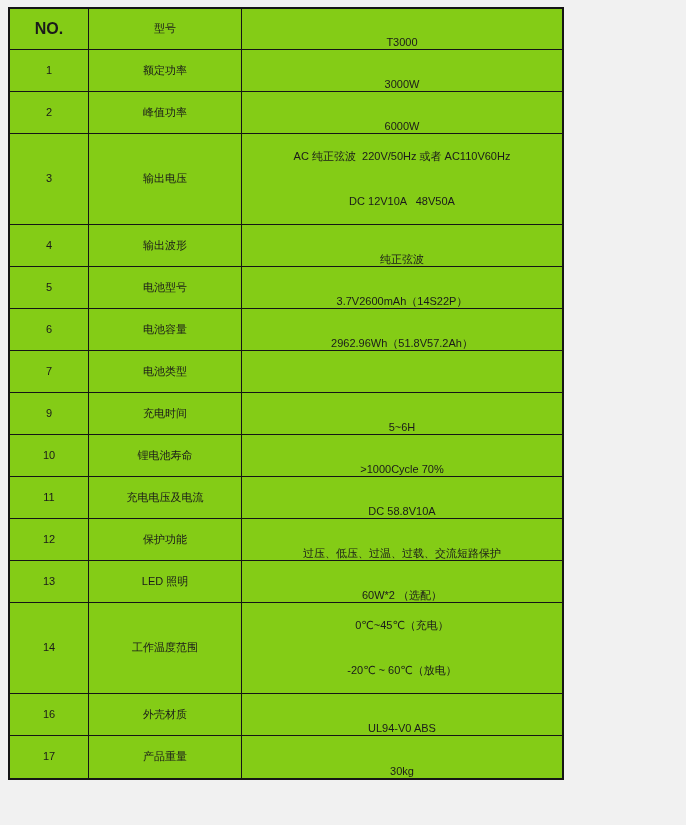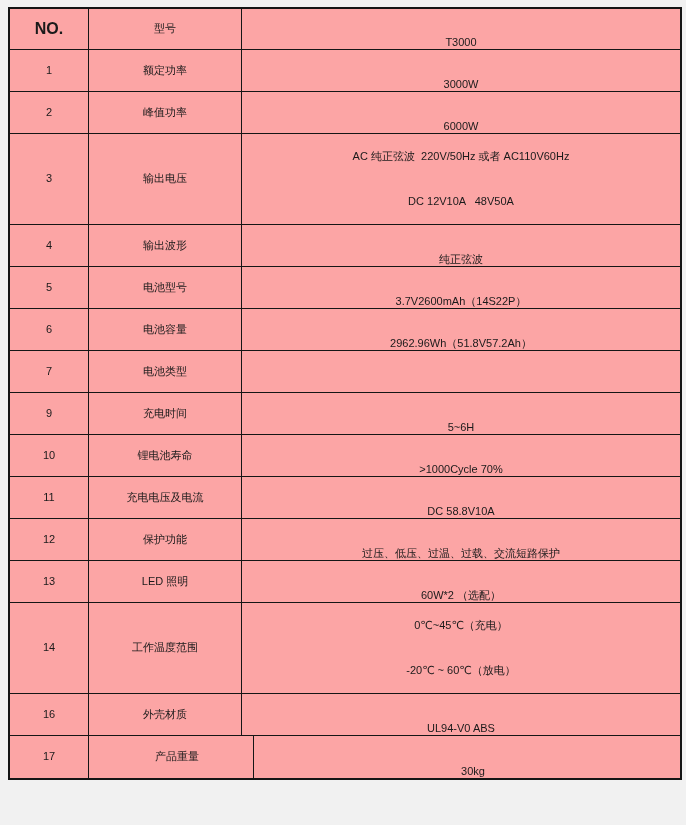--- a/index.html
+++ b/index.html
@@ -17,34 +17,33 @@
   .page {
     position: relative;
     width: 686px;
     height: 825px;
     background: #f1f1f1;
   }
   .spec-table {
     position: absolute;
     left: 8px;
     top: 7px;
-    width: 674px;
+    width: 556px;
     box-sizing: border-box;
     border: 2px solid #151515;
-    background: #fca5a5;
+    background: #84cc16;
   }
   .row {
     display: flex;
     height: 42px;
     border-bottom: 1px solid #151515;
     box-sizing: border-box;
   }
   .row:last-child {
     border-bottom: none;
-    gap: 12px;
   }
   .row.header { height: 41px; }
   .row.tall { height: 91px; }
   .cell {
     box-sizing: border-box;
     display: flex;
     align-items: center;
     justify-content: center;
     text-align: center;
     font-size: 11px;

